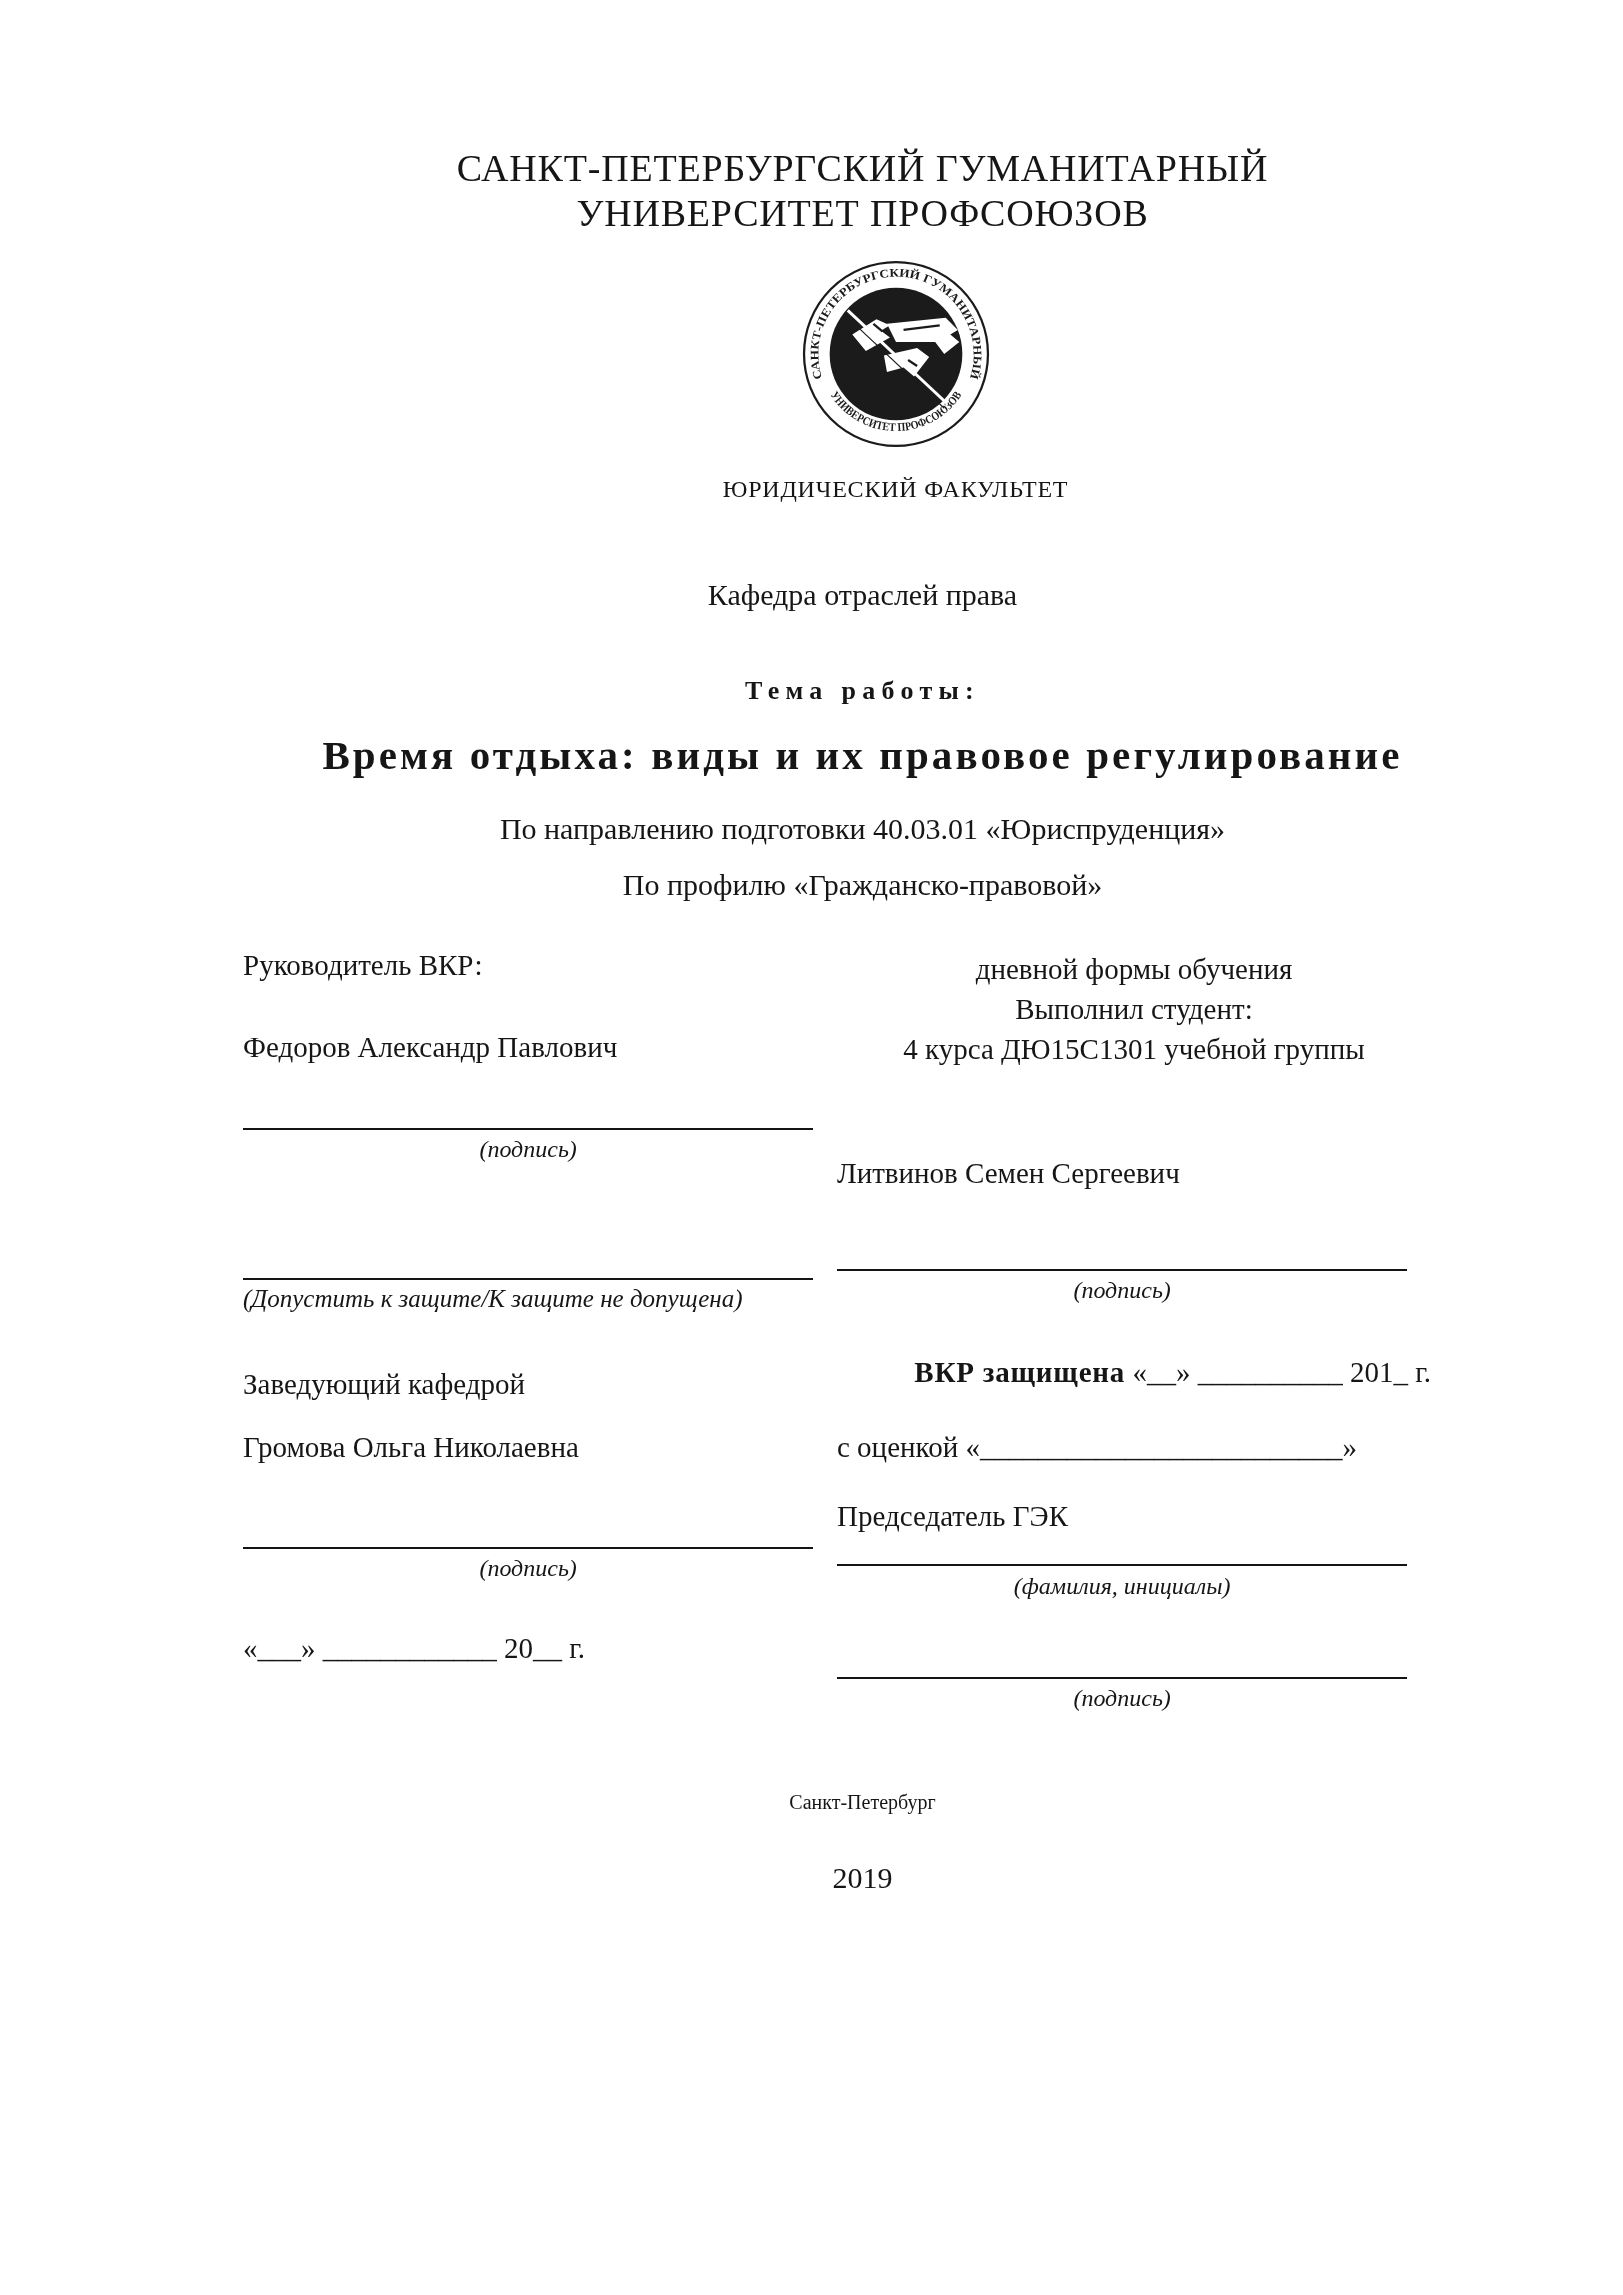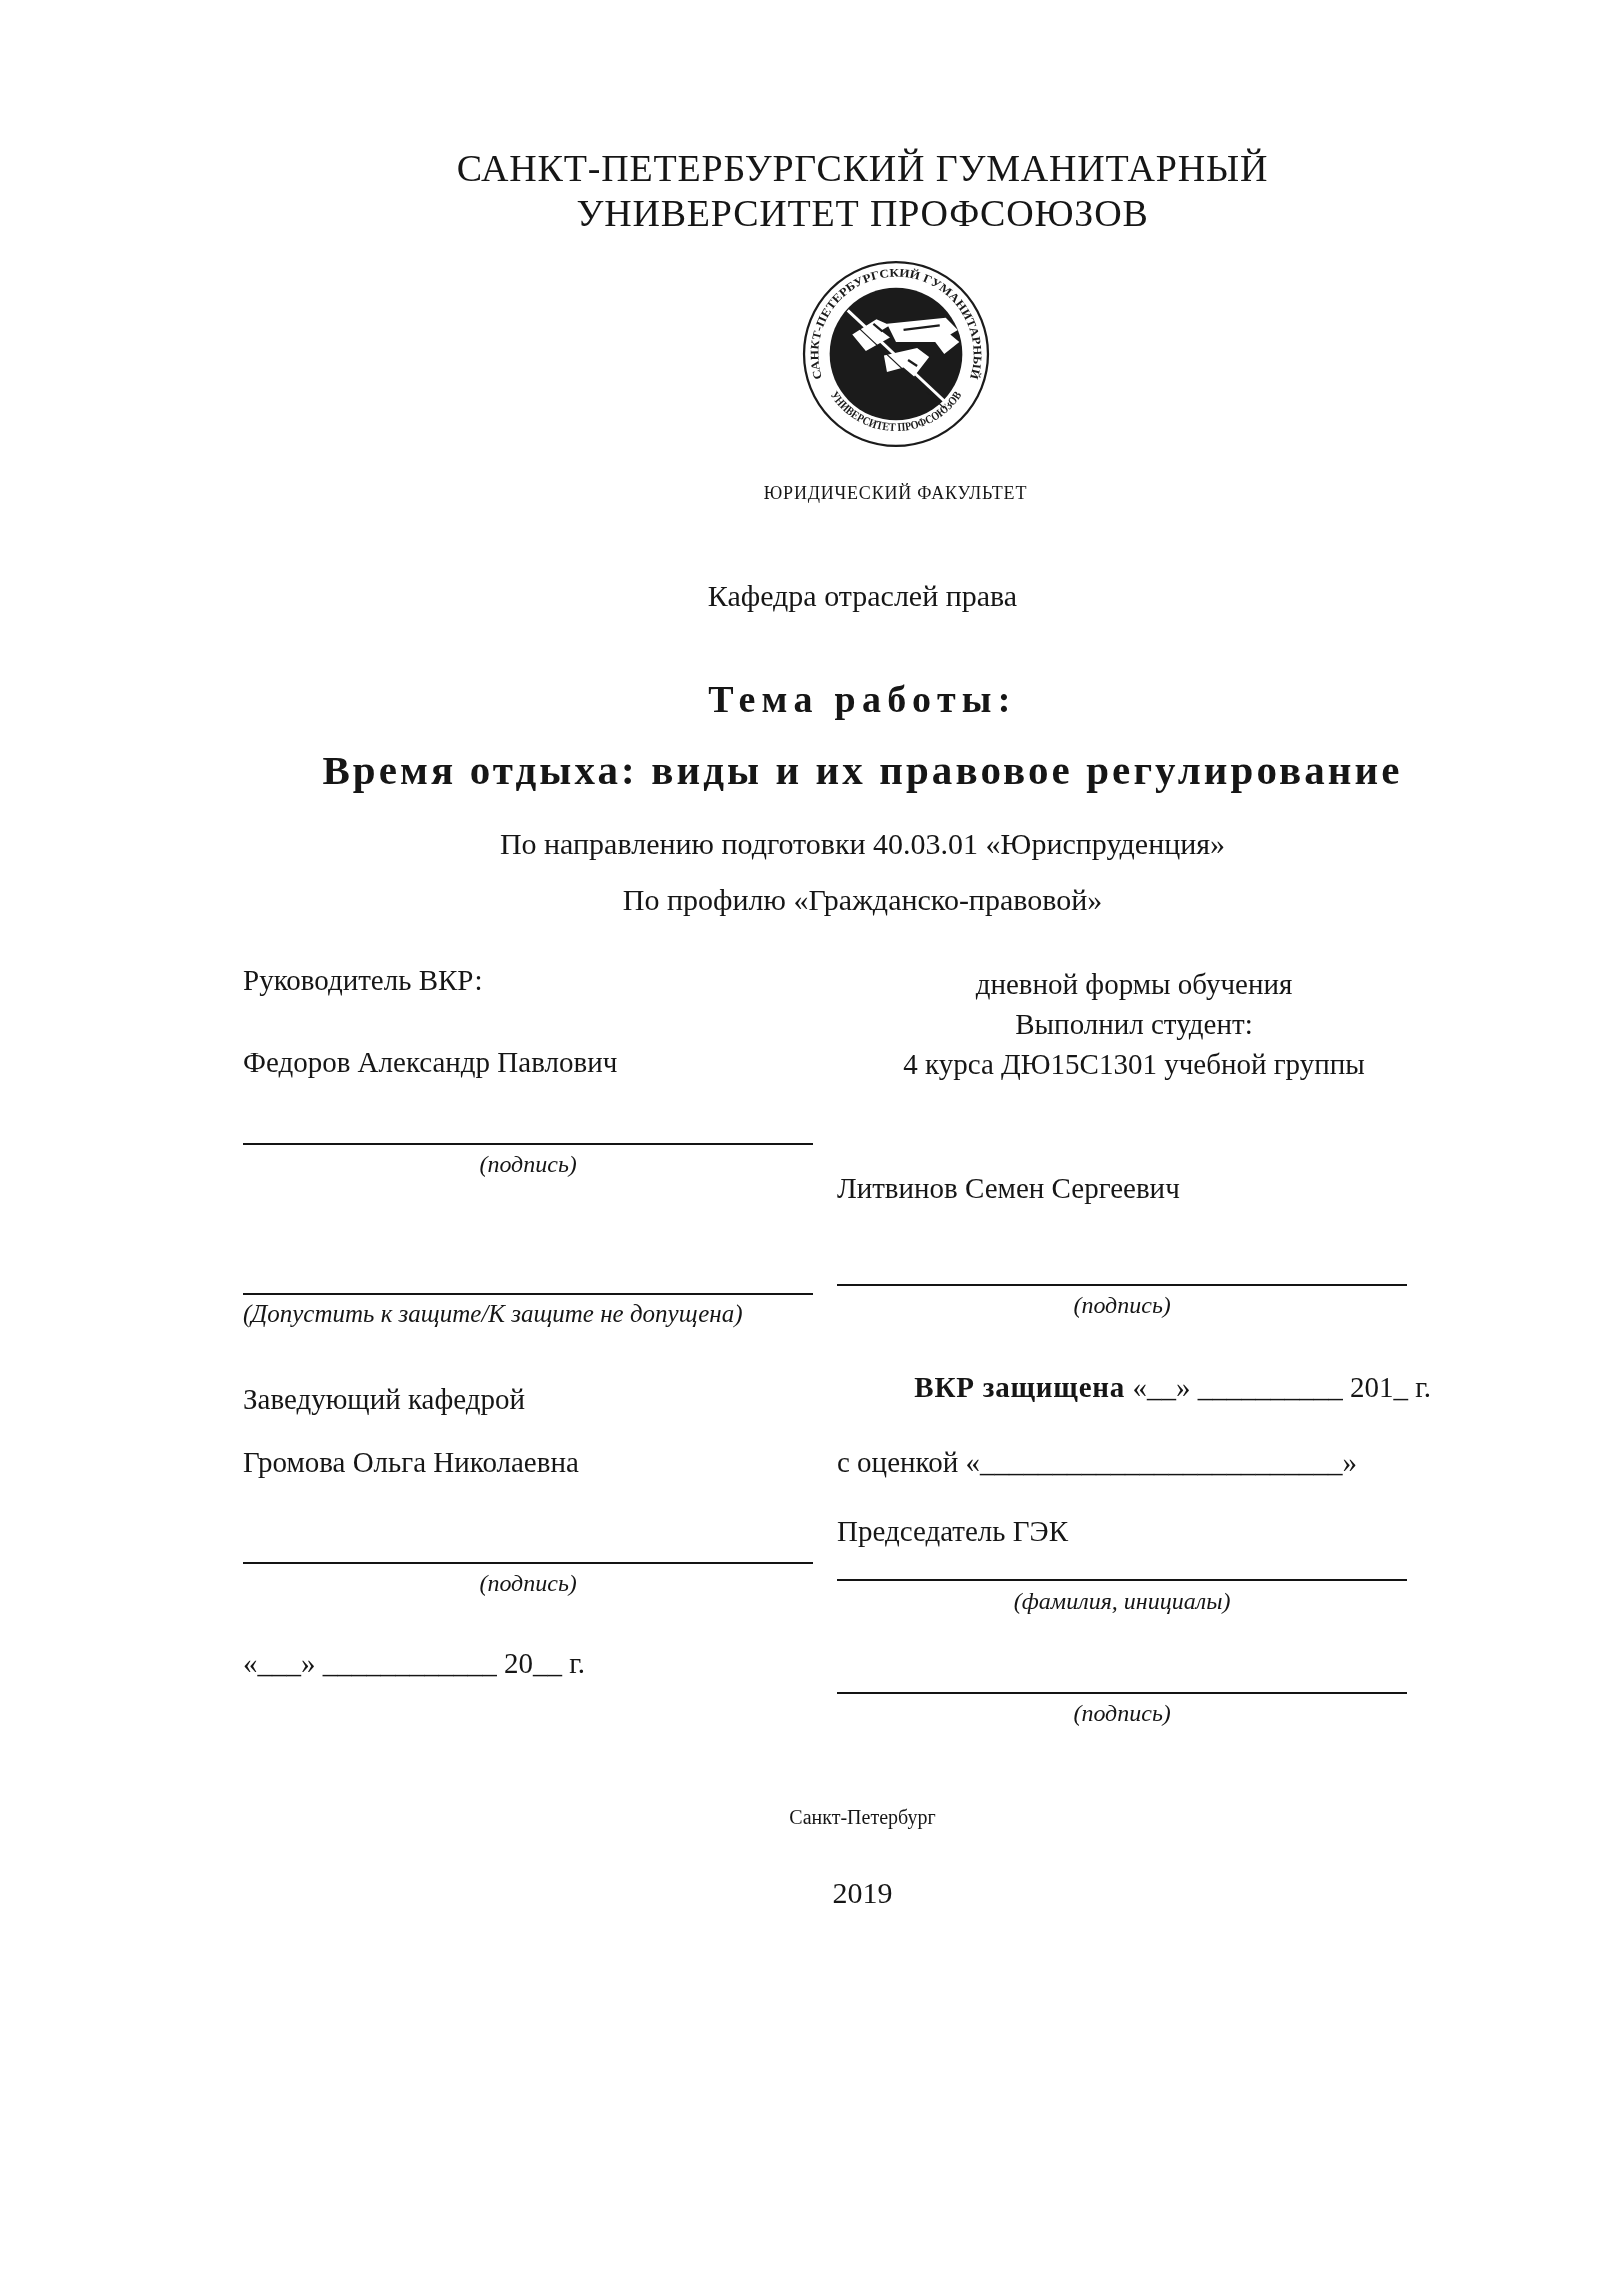--- a/index.html
+++ b/index.html
@@ -28,40 +28,40 @@
     line-height: 1.18;
     letter-spacing: 0.8px;
   }
   .emblem-wrap {
     margin-top: 20.4px;
     text-align: center;
     position: relative;
     left: 33px;
   }
   .faculty {
-    margin-top: 27px;
-    font-size: 18px;
+    margin-top: 20px;
+    font-size: 24px;
     letter-spacing: 0.8px;
     position: relative;
     left: 33px;
   }
   .department {
     margin-top: 75px;
     font-size: 30px;
   }
   .work-type {
     margin-top: 31px;
     font-size: 35px;
     letter-spacing: 17.3px;
     word-spacing: 27px;
     line-height: 1.3;
   }
   .theme-label {
     margin-top: 64px;
-    font-size: 38px;
+    font-size: 26px;
     font-weight: bold;
     letter-spacing: 6.3px;
   }
   .theme-title {
     margin-top: 25px;
     font-size: 41px;
     font-weight: bold;
     letter-spacing: 3.1px;
   }
   .direction {

